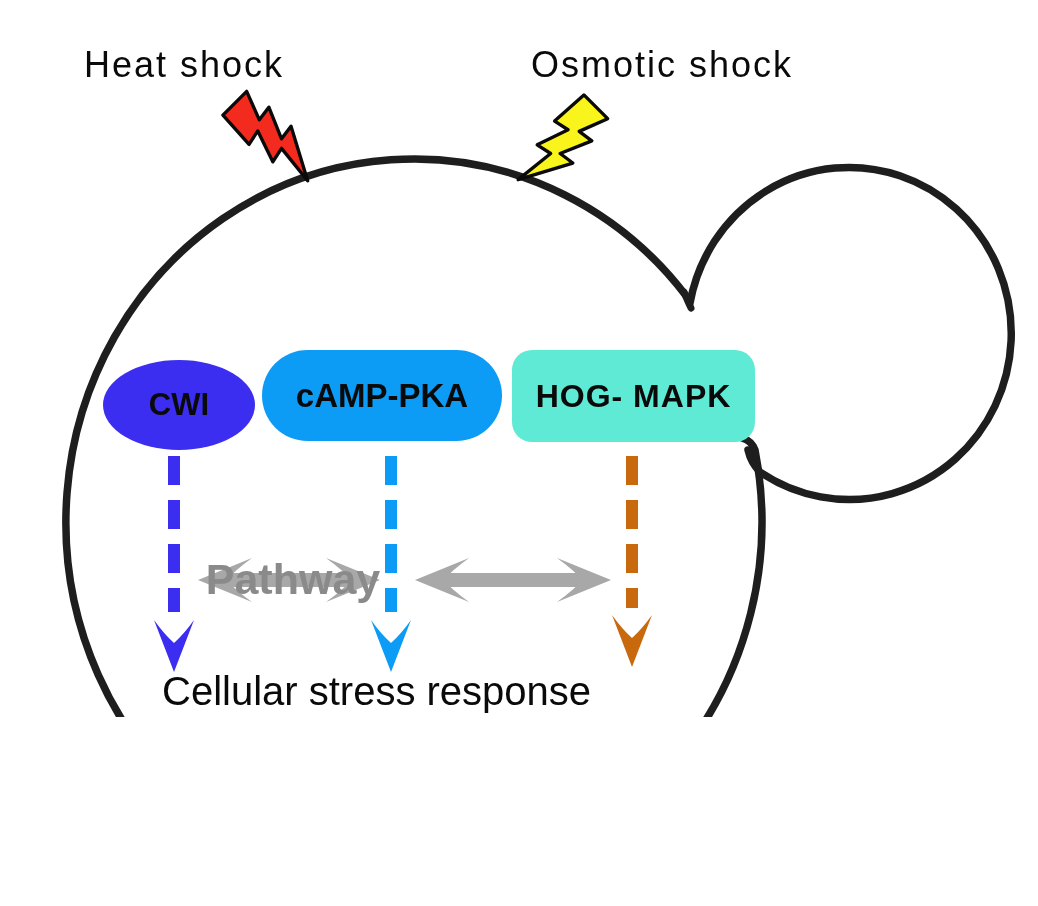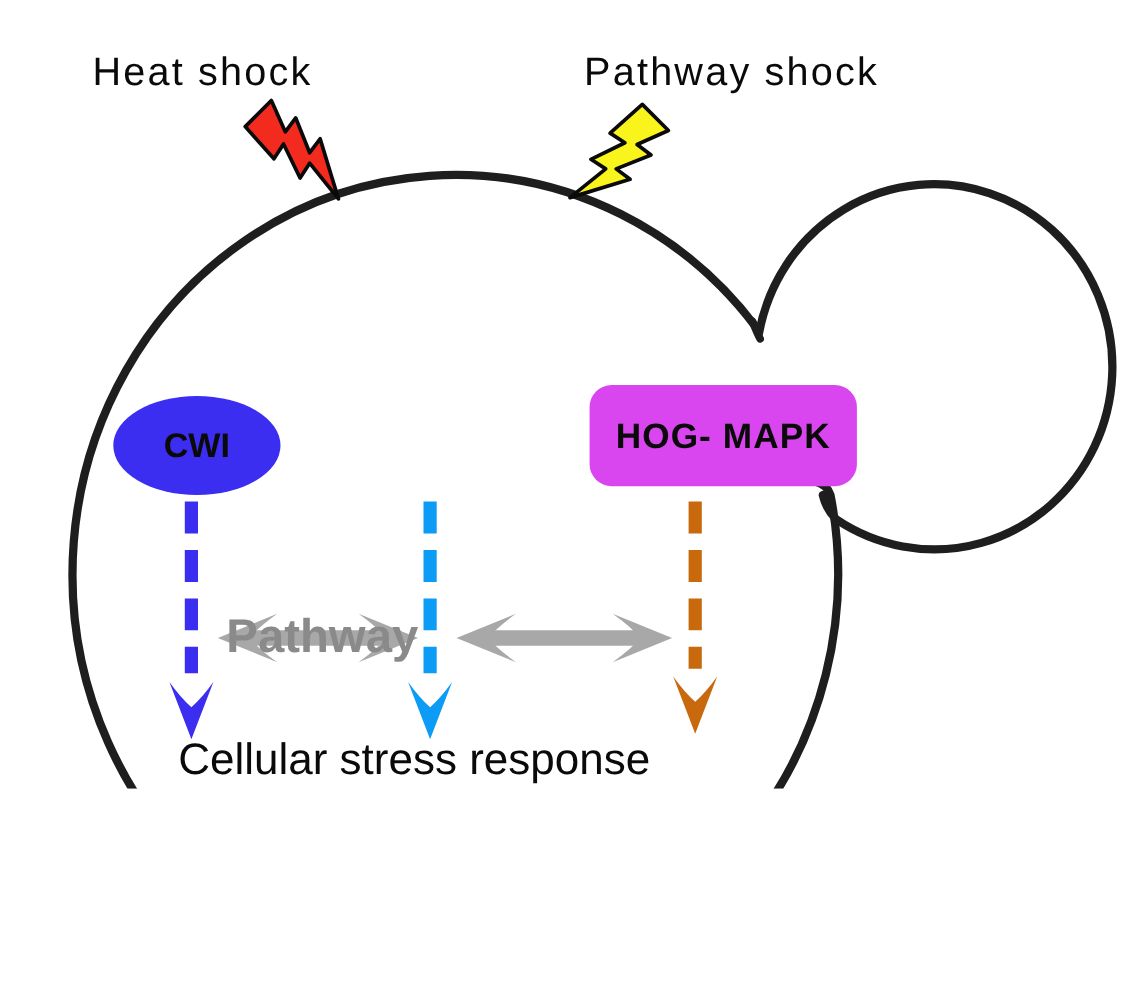--- a/index.html
+++ b/index.html
@@ -122,28 +122,31 @@
 
     <g>
       <line x1="440" y1="580" x2="586" y2="580" stroke-width="14" stroke="#A8A8A8"></line>
       <path transform="translate(611,580)" d="M 0,0 L -54,-22 Q -36,-9 -29,0 Q -36,9 -54,22 Z" fill="#A8A8A8"></path>
       <path transform="translate(415,580) rotate(180)" d="M 0,0 L -54,-22 Q -36,-9 -29,0 Q -36,9 -54,22 Z" fill="#A8A8A8"></path>
     </g>
   </svg>
 
   <div class="abs stress-label" style="left:84px; top:44px;">Heat shock</div>
 
-  <div class="abs stress-label" style="left:531px; top:44px;">Pathway shock</div>
+  <div class="abs stress-label" style="left:531px; top:44px;">Osmotic shock</div>
 
   <div class="pathway-node node-ellipse" style="background-color: rgb(59, 46, 240);">
     <span>CWI</span>
   </div>
 
+  <div class="pathway-node node-pill" style="background-color: rgb(12, 156, 245);">
+    <span>cAMP-PKA</span>
+  </div>
 
-  <div class="pathway-node node-rect" style="background-color: #d946ef; margin-left: 24px;">
+  <div class="pathway-node node-rect" style="background-color: #5eead4;">
     <span>HOG- MAPK</span>
   </div>
 
   <div class="crosstalk-word" style="left: 198px; color: rgb(138, 138, 138); margin-top: 44px;">Pathway</div>
 
 
   <div id="response-label">Cellular stress response</div>
 
 </div>
 

